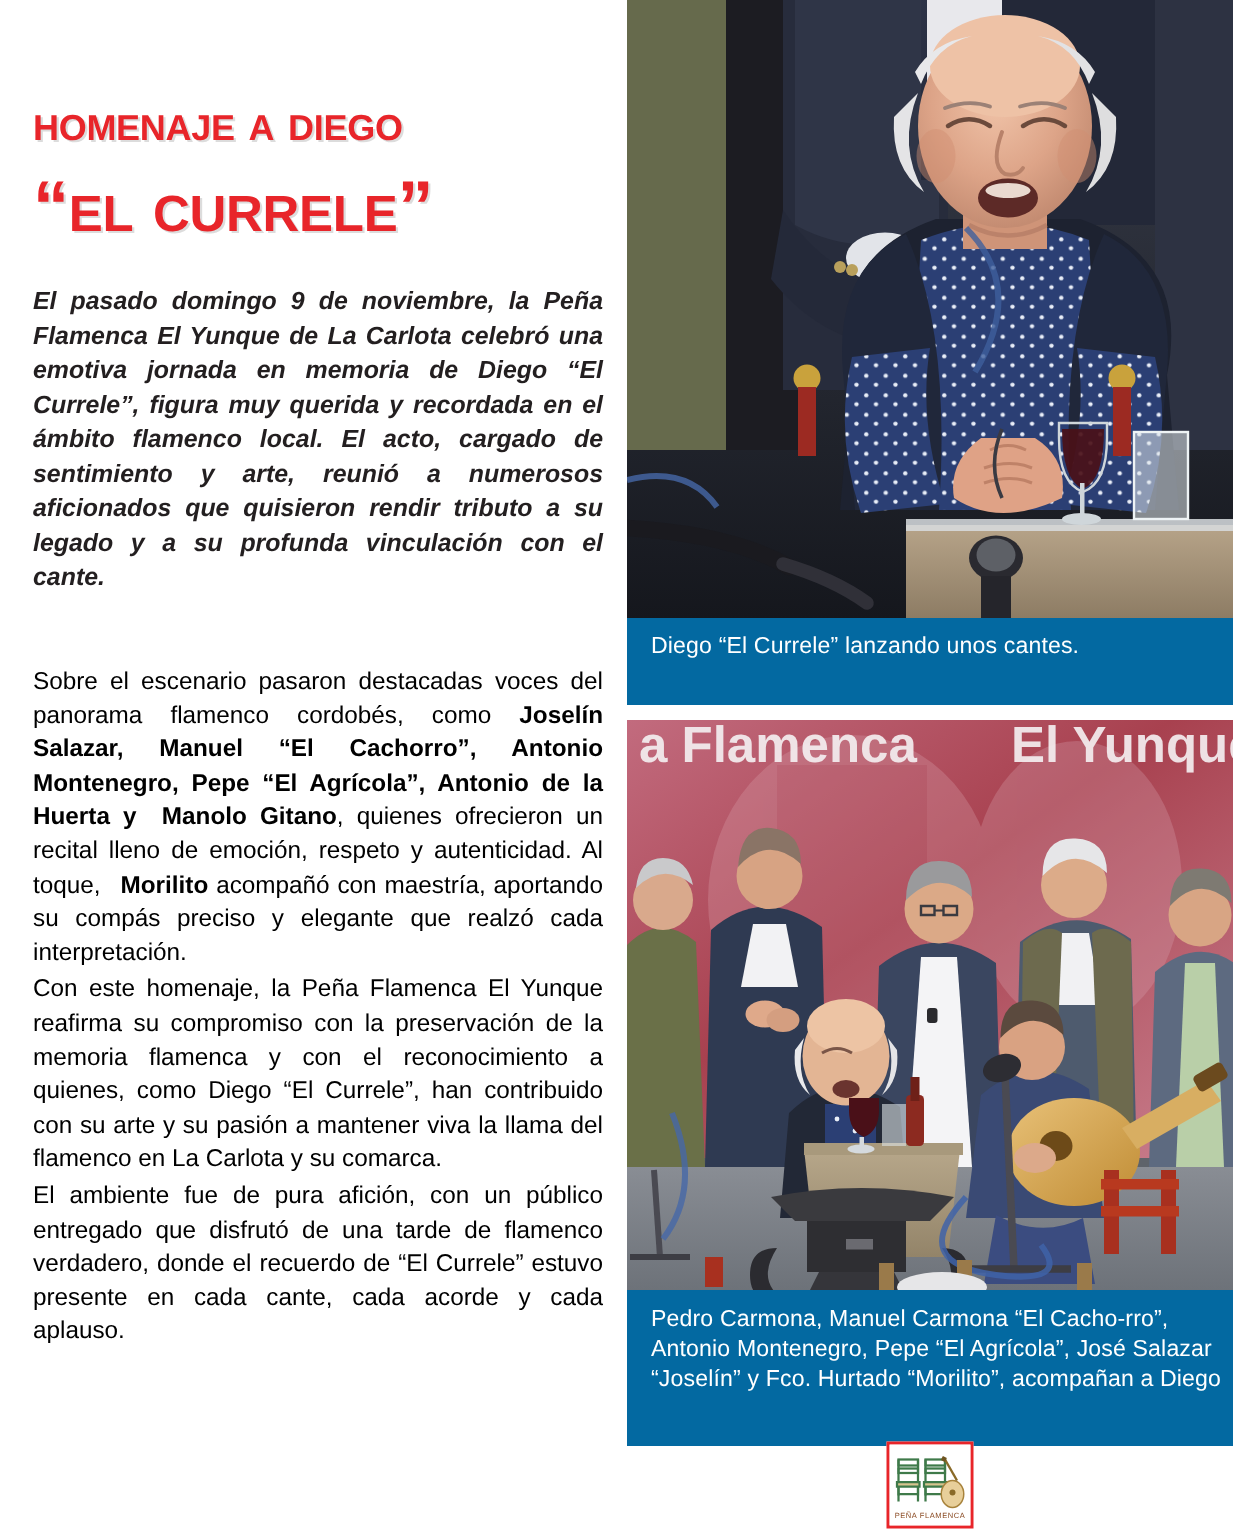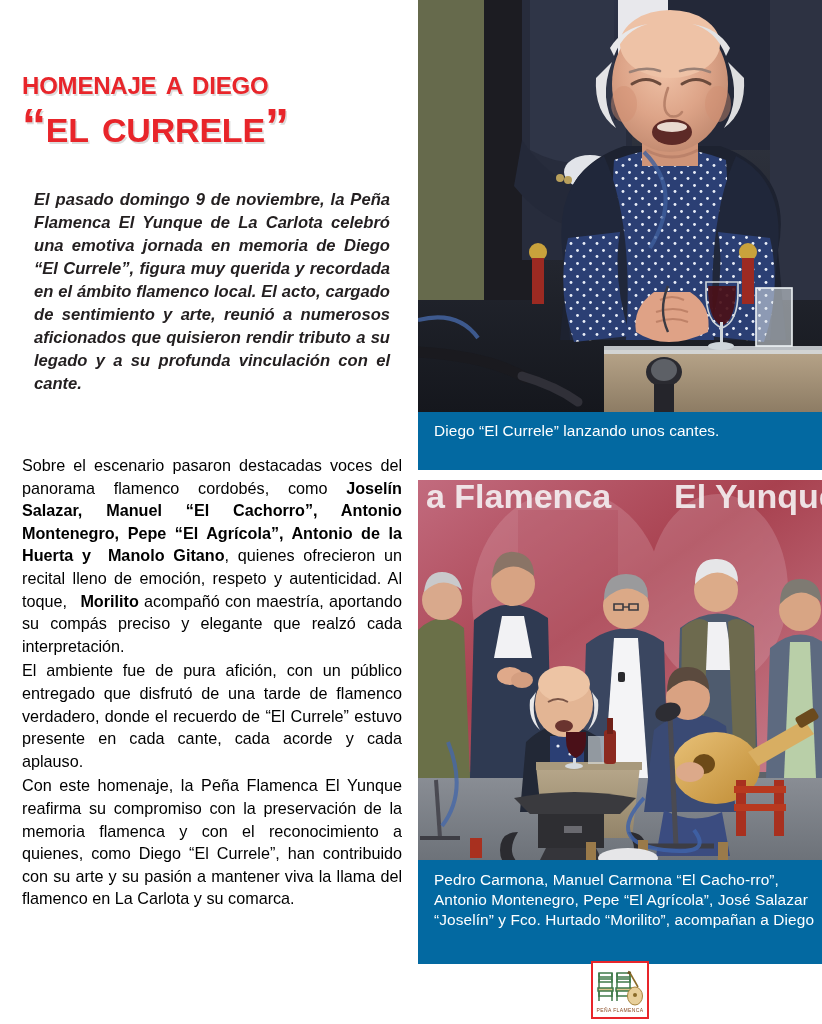--- a/index.html
+++ b/index.html
@@ -44,26 +44,26 @@
     font-variant: small-caps;
     text-transform: lowercase;
     font-stretch: condensed;
     white-space: nowrap;
   }
   .headline .l2 {
     display: block;
     font-size: 48px;
     font-variant: small-caps;
     text-transform: lowercase;
-    margin-top: 3px;
+    margin-top: 16px;
     white-space: nowrap;
   }
 
   .lead {
-    margin: 12px;
+    margin: 0;
     padding-top: 28px;
     font-style: italic;
     font-weight: bold;
     font-size: 16.6px;
     line-height: 1.385;
     text-align: justify;
     text-justify: inter-word;
     color: #231f20;
   }
 
@@ -171,23 +171,23 @@
   <h1 class="headline">
     <span class="l1">Homenaje a Diego</span>
     <span class="l2">“El Currele”</span>
   </h1>
 
   <p class="lead">El pasado domingo 9 de noviembre, la Peña Flamenca El Yunque de La Carlota celebró una emotiva jornada en memoria de Diego “El Currele”, figura muy querida y recordada en el ámbito flamenco local. El acto, cargado de sentimiento y arte, reunió a numerosos aficionados que quisieron rendir tributo a su legado y a su profunda vinculación con el cante.</p>
 
   <div class="body-block">
     <p class="body-para p1"><span>Sobre el escenario pasaron destacadas voces del panorama flamenco cordobés, como </span><b>Joselín Salazar, Manuel “El Cachorro”, Antonio Montenegro, Pepe “El Agrícola”, Antonio de la Huerta y </b><b class="sp-before">Manolo Gitano</b><span>, quienes ofrecieron un recital lleno de emoción, respeto y autenticidad. Al toque, </span><b class="sp-before">Morilito</b><span> acompañó con maestría, aportando su compás preciso y elegante que realzó cada interpretación.</span></p>
 
+    <p class="body-para p3">Con este homenaje, la Peña Flamenca El Yunque reafirma su compromiso con la preservación de la memoria flamenca y con el reconocimiento a quienes, como Diego “El Currele”, han contribuido con su arte y su pasión a mantener viva la llama del flamenco en La Carlota y su comarca.</p>
+
     <p class="body-para p2">El ambiente fue de pura afición, con un público entregado que disfrutó de una tarde de flamenco verdadero, donde el recuerdo de “El Currele” estuvo presente en cada cante, cada acorde y cada aplauso.</p>
-
-    <p class="body-para p3">Con este homenaje, la Peña Flamenca El Yunque reafirma su compromiso con la preservación de la memoria flamenca y con el reconocimiento a quienes, como Diego “El Currele”, han contribuido con su arte y su pasión a mantener viva la llama del flamenco en La Carlota y su comarca.</p>
   </div>
 </div>
 
 <div class="right-col">
 
   <div class="photo photo-1">
     <svg width="404" height="412" viewBox="0 0 404 412" preserveAspectRatio="xMidYMid slice" aria-hidden="true">
       <defs>
         <linearGradient id="bgdark" x1="0" y1="0" x2="0" y2="1">
           <stop offset="0%" stop-color="#3a3f4d"></stop>

